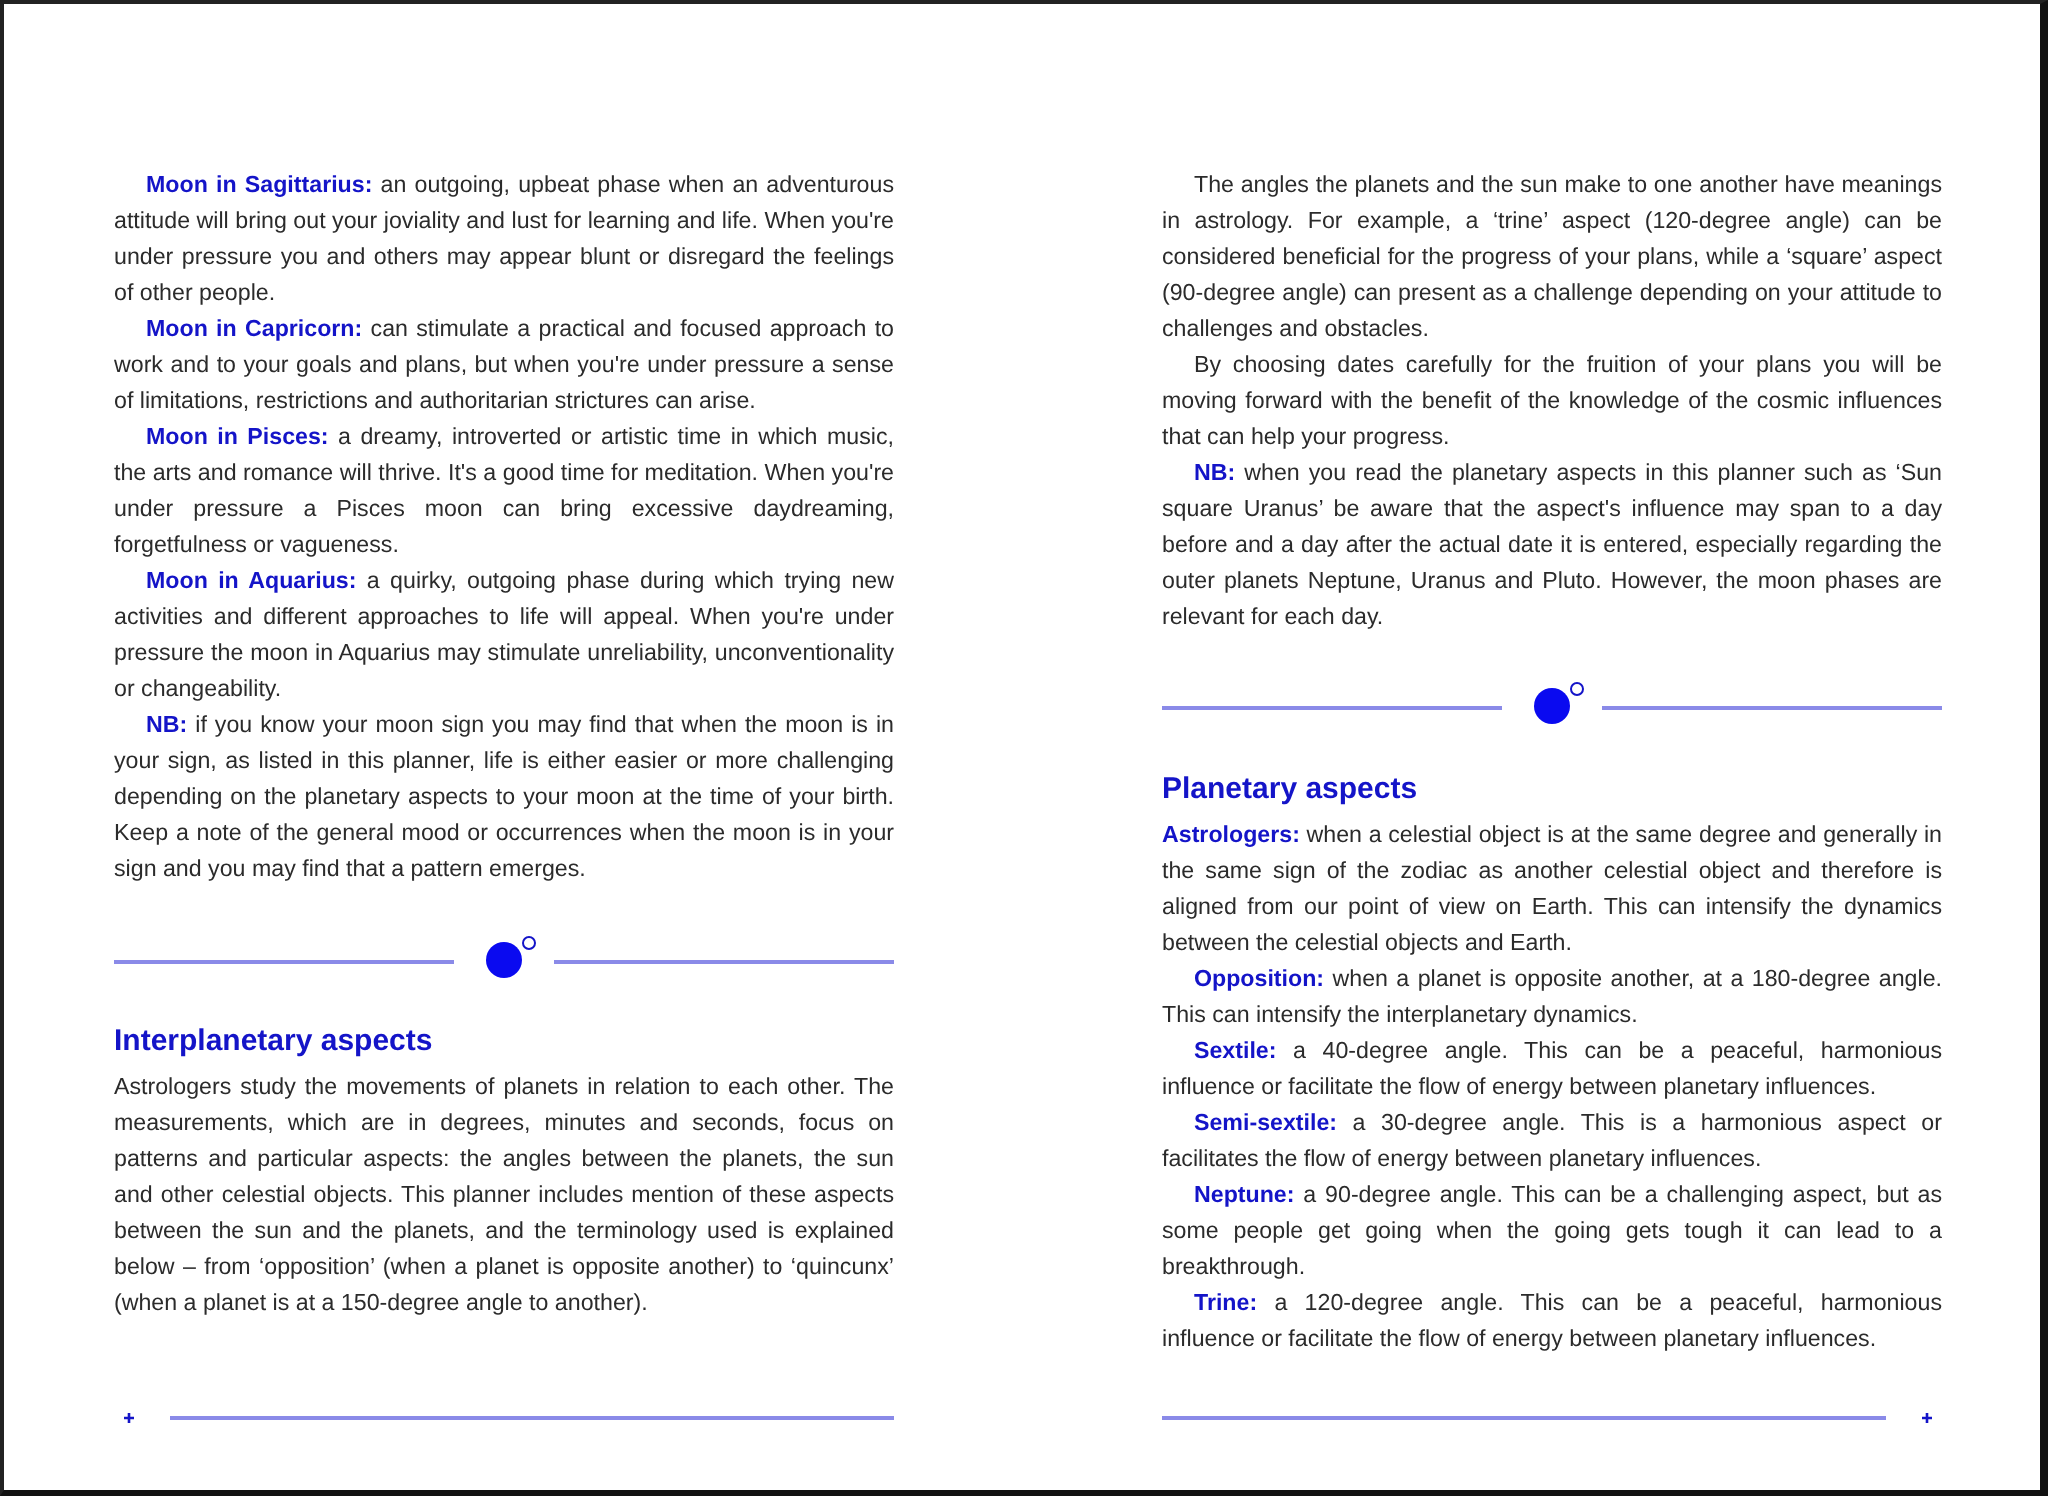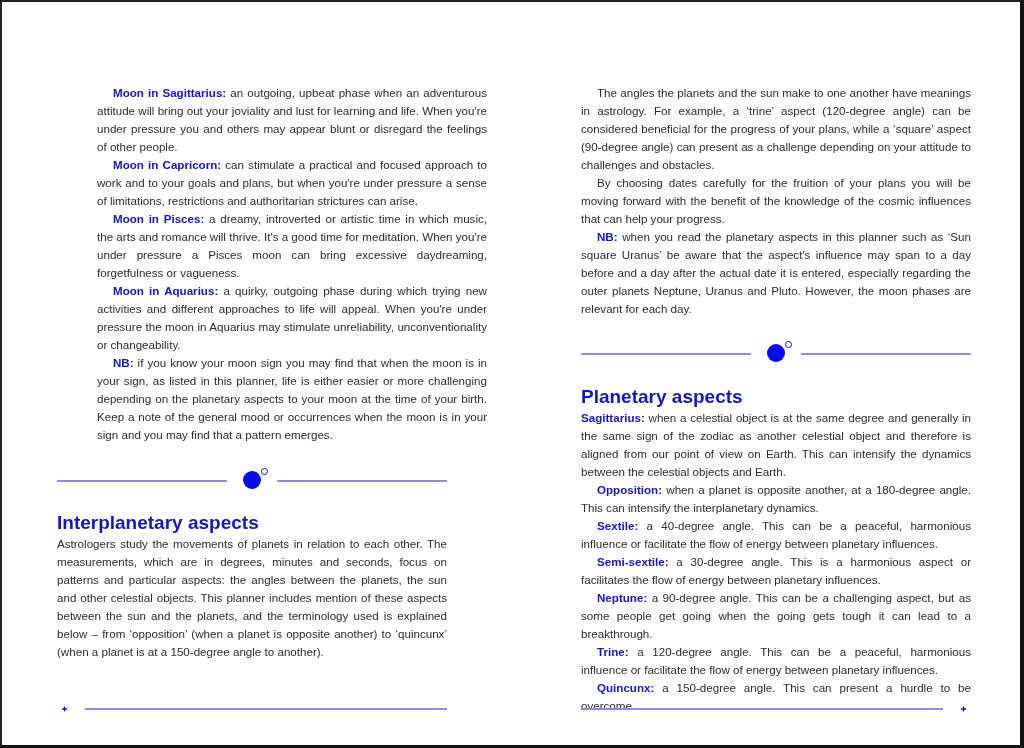--- a/index.html
+++ b/index.html
@@ -32,21 +32,21 @@
     text-align: justify;
     color: #2b2b2b;
   }
   .text p { margin: 0; text-indent: 16px; }
   .text p.noindent { text-indent: 0; }
   .term { color: #1414c8; font-weight: bold; }
 
   .heading {
     color: #1414c8;
     font-weight: bold;
-    font-size: 19px;
+    font-size: 15px;
     margin: 0;
   }
 
   .divider {
     position: absolute; height: 20px; width: 390px;
   }
   .divider .line {
     position: absolute; top: 14px; height: 2px; background: #8a8ae8;
   }
   .divider .line.l { left: 0; width: 170px; }
@@ -71,21 +71,21 @@
   .footer .crescent {
     position: absolute; top: 0; width: 20px; height: 20px;
   }
 </style>
 </head>
 <body>
 
 <div class="frame">
 
   <div class="page left">
-    <div class="text" style="position:absolute; top:82px; width:390px;margin-left:40px;">
+    <div class="text" style="position:absolute; top:82px; width:390px;">
       <p><span class="term">Moon in Sagittarius:</span><span> an outgoing, upbeat phase when an adventurous attitude will bring out your joviality and lust for learning and life. When you're under pressure you and others may appear blunt or disregard the feelings of other people.</span></p>
       <p><span class="term">Moon in Capricorn:</span><span> can stimulate a practical and focused approach to work and to your goals and plans, but when you're under pressure a sense of limitations, restrictions and authoritarian strictures can arise.</span></p>
       <p><span class="term">Moon in Pisces:</span><span> a dreamy, introverted or artistic time in which music, the arts and romance will thrive. It's a good time for meditation. When you're under pressure a Pisces moon can bring excessive daydreaming, forgetfulness or vagueness.</span></p>
       <p><span class="term">Moon in Aquarius:</span><span> a quirky, outgoing phase during which trying new activities and different approaches to life will appeal. When you're under pressure the moon in Aquarius may stimulate unreliability, unconventionality or changeability.</span></p>
       <p><span class="term">NB:</span><span> if you know your moon sign you may find that when the moon is in your sign, as listed in this planner, life is either easier or more challenging depending on the planetary aspects to your moon at the time of your birth. Keep a note of the general mood or occurrences when the moon is in your sign and you may find that a pattern emerges.</span></p>
     </div>
 
     <div class="divider" style="top:464px;">
       <div class="line l"></div>
       <div class="planet"></div>
@@ -118,27 +118,26 @@
     <div class="divider" style="top:337px;">
       <div class="line l"></div>
       <div class="planet"></div>
       <div class="moonlet"></div>
       <div class="line r"></div>
     </div>
 
     <h2 class="heading" style="position:absolute; top:384px;">Planetary aspects</h2>
 
     <div class="text" style="position:absolute; top:407px; width:390px;">
-      <p class="noindent"><span class="term">Sagittarius:</span><span> when a celestial object is at the same degree and generally in the same sign of the zodiac as another celestial object and therefore is aligned from our point of view on Earth. This can intensify the dynamics between the celestial objects and Earth.</span></p>
+      <p class="noindent"><span class="term">Astrologers:</span><span> when a celestial object is at the same degree and generally in the same sign of the zodiac as another celestial object and therefore is aligned from our point of view on Earth. This can intensify the dynamics between the celestial objects and Earth.</span></p>
       <p><span class="term">Opposition:</span><span> when a planet is opposite another, at a 180-degree angle. This can intensify the interplanetary dynamics.</span></p>
       <p><span class="term">Sextile:</span><span> a 40-degree angle. This can be a peaceful, harmonious influence or facilitate the flow of energy between planetary influences.</span></p>
       <p><span class="term">Semi-sextile:</span><span> a 30-degree angle. This is a harmonious aspect or facilitates the flow of energy between planetary influences.</span></p>
       <p><span class="term">Neptune:</span><span> a 90-degree angle. This can be a challenging aspect, but as some people get going when the going gets tough it can lead to a breakthrough.</span></p>
       <p><span class="term">Trine:</span><span> a 120-degree angle. This can be a peaceful, harmonious influence or facilitate the flow of energy between planetary influences.</span></p>
-      <p><span class="term">Quincunx:</span><span> a 150-degree angle. This can present a hurdle to be overcome.</span></p>
     </div>
 
     <div class="footer">
       <div class="fline" style="left:0; width:362px;"></div>
       <svg class="crescent" style="left:372px;" viewBox="0 0 20 20">
         <path d="M8 2 A8 8 0 1 1 8 18 A6.5 6.5 0 1 0 8 2 Z" fill="#1414c8"></path>
         <path d="M10.5 7.5 v5 M8 10 h5" stroke="#1414c8" stroke-width="1.3"></path>
       </svg>
     </div>
   </div>

